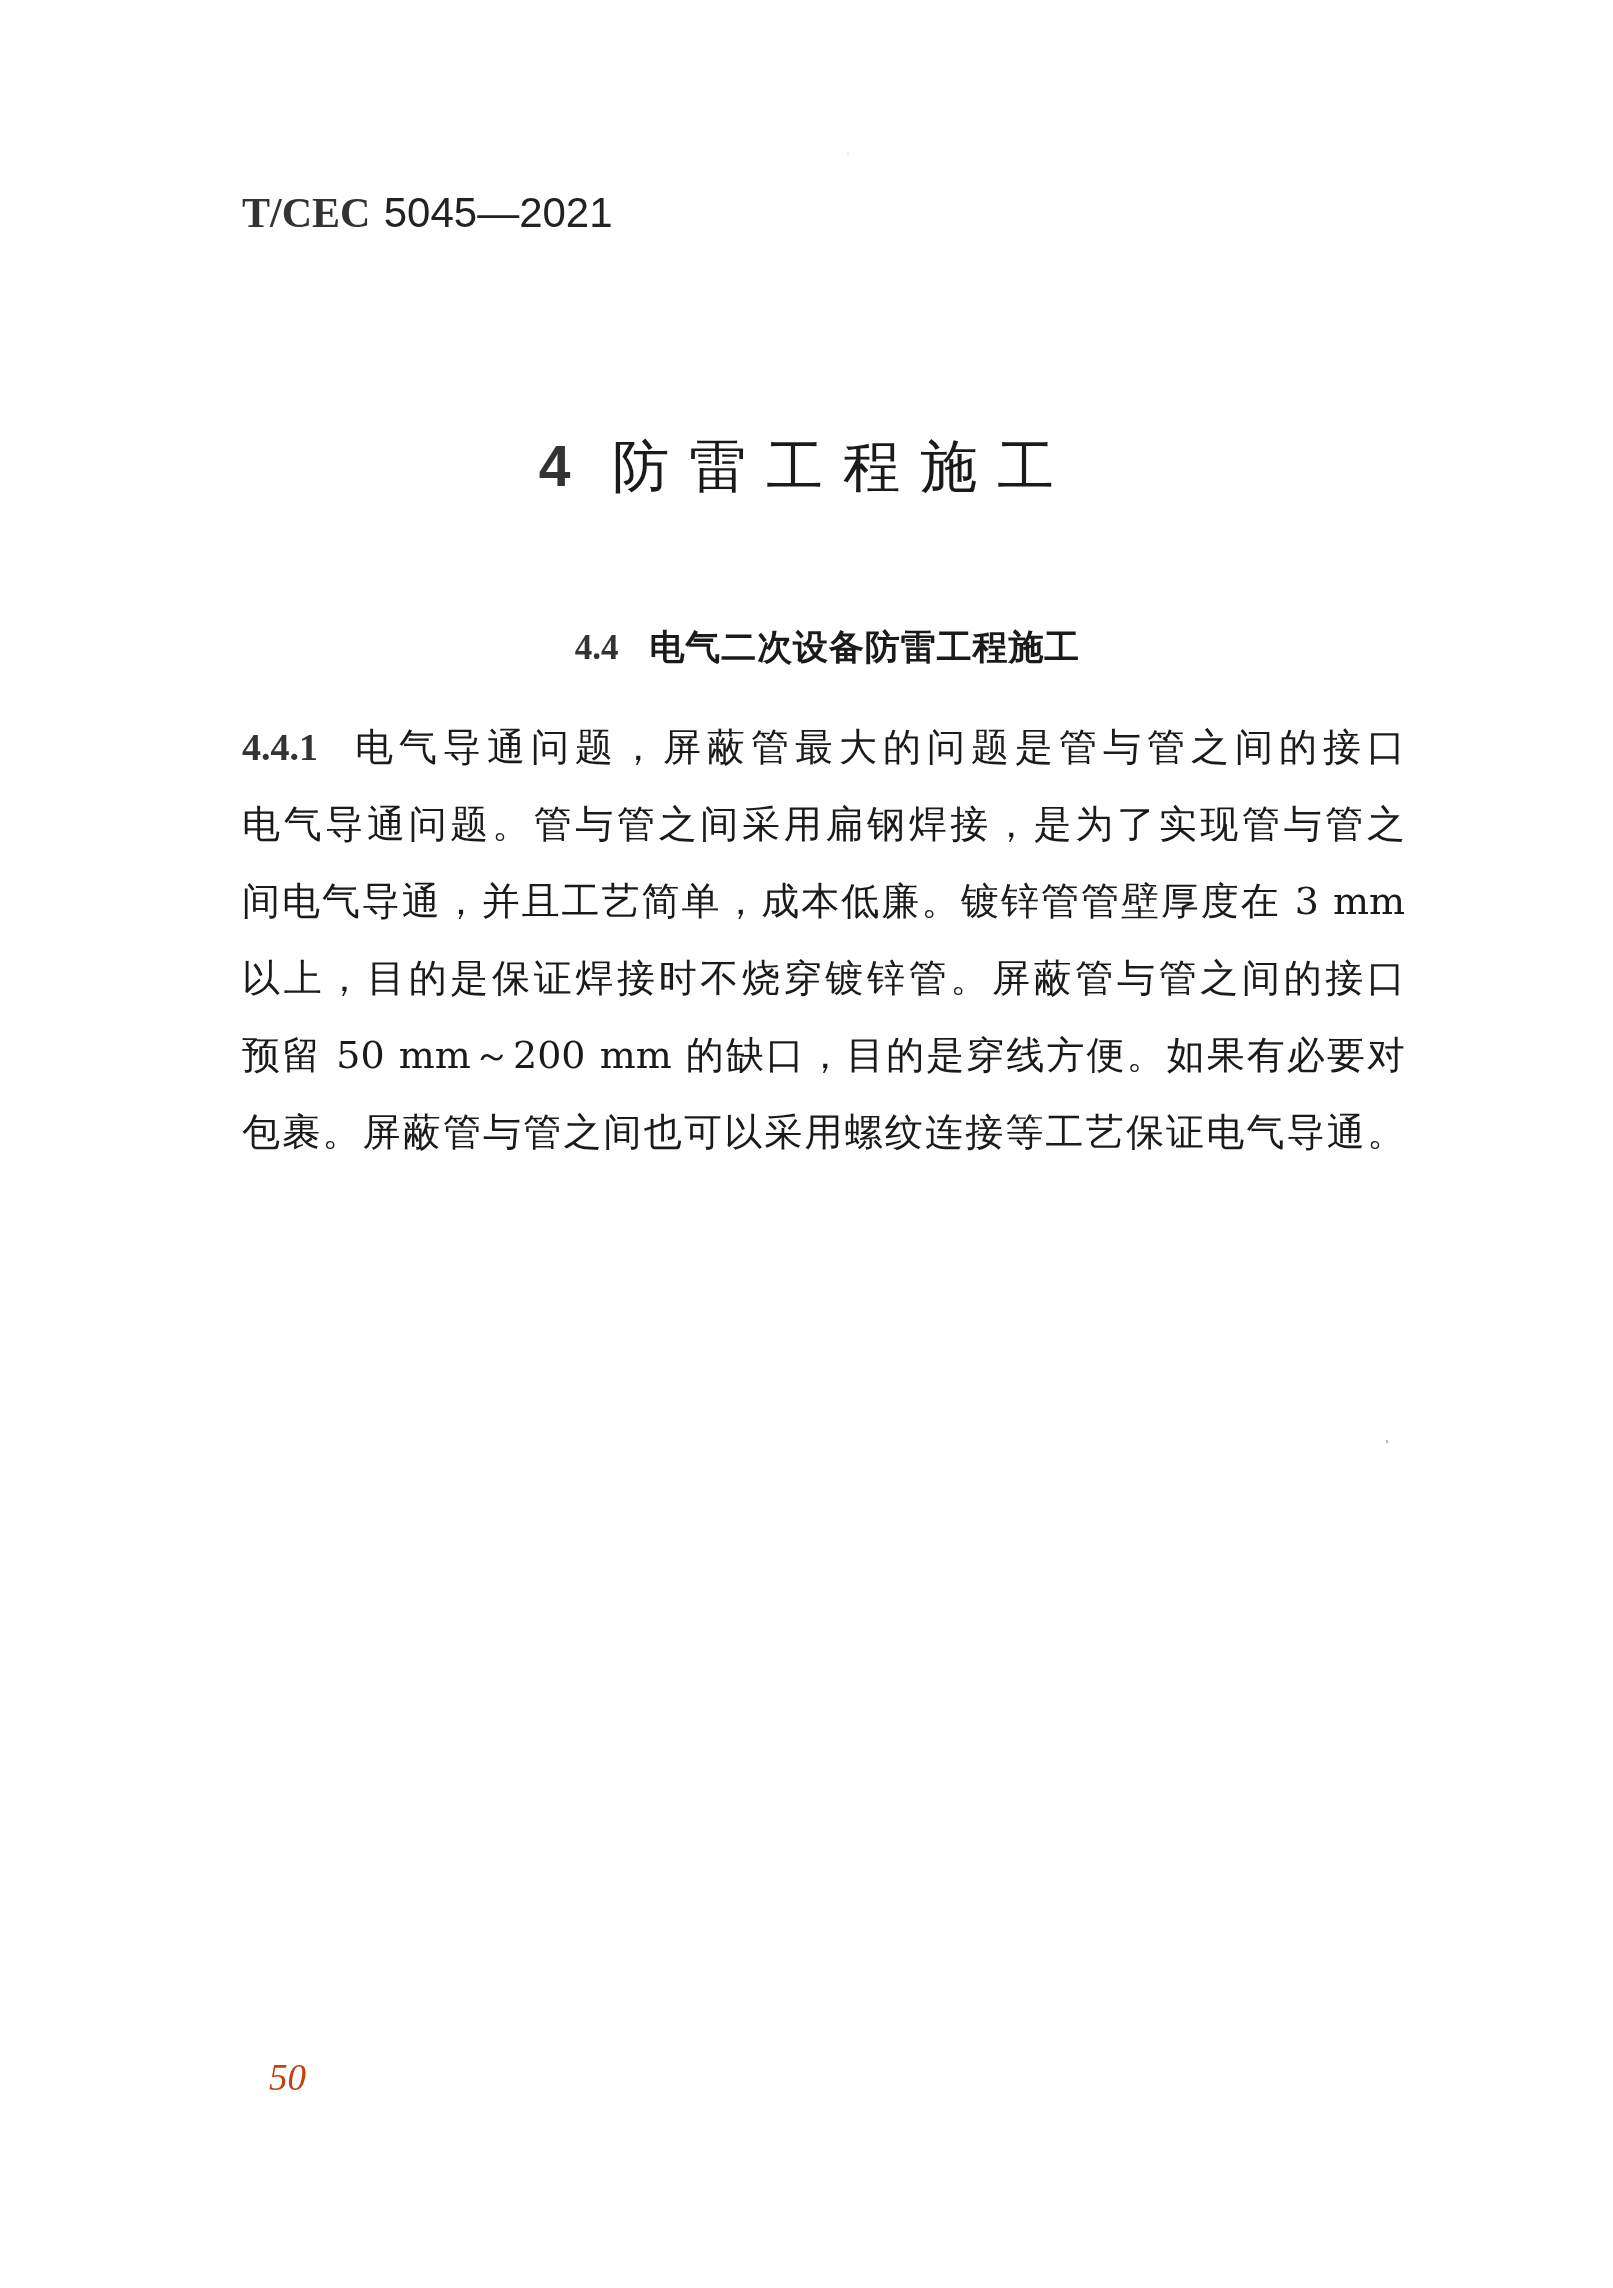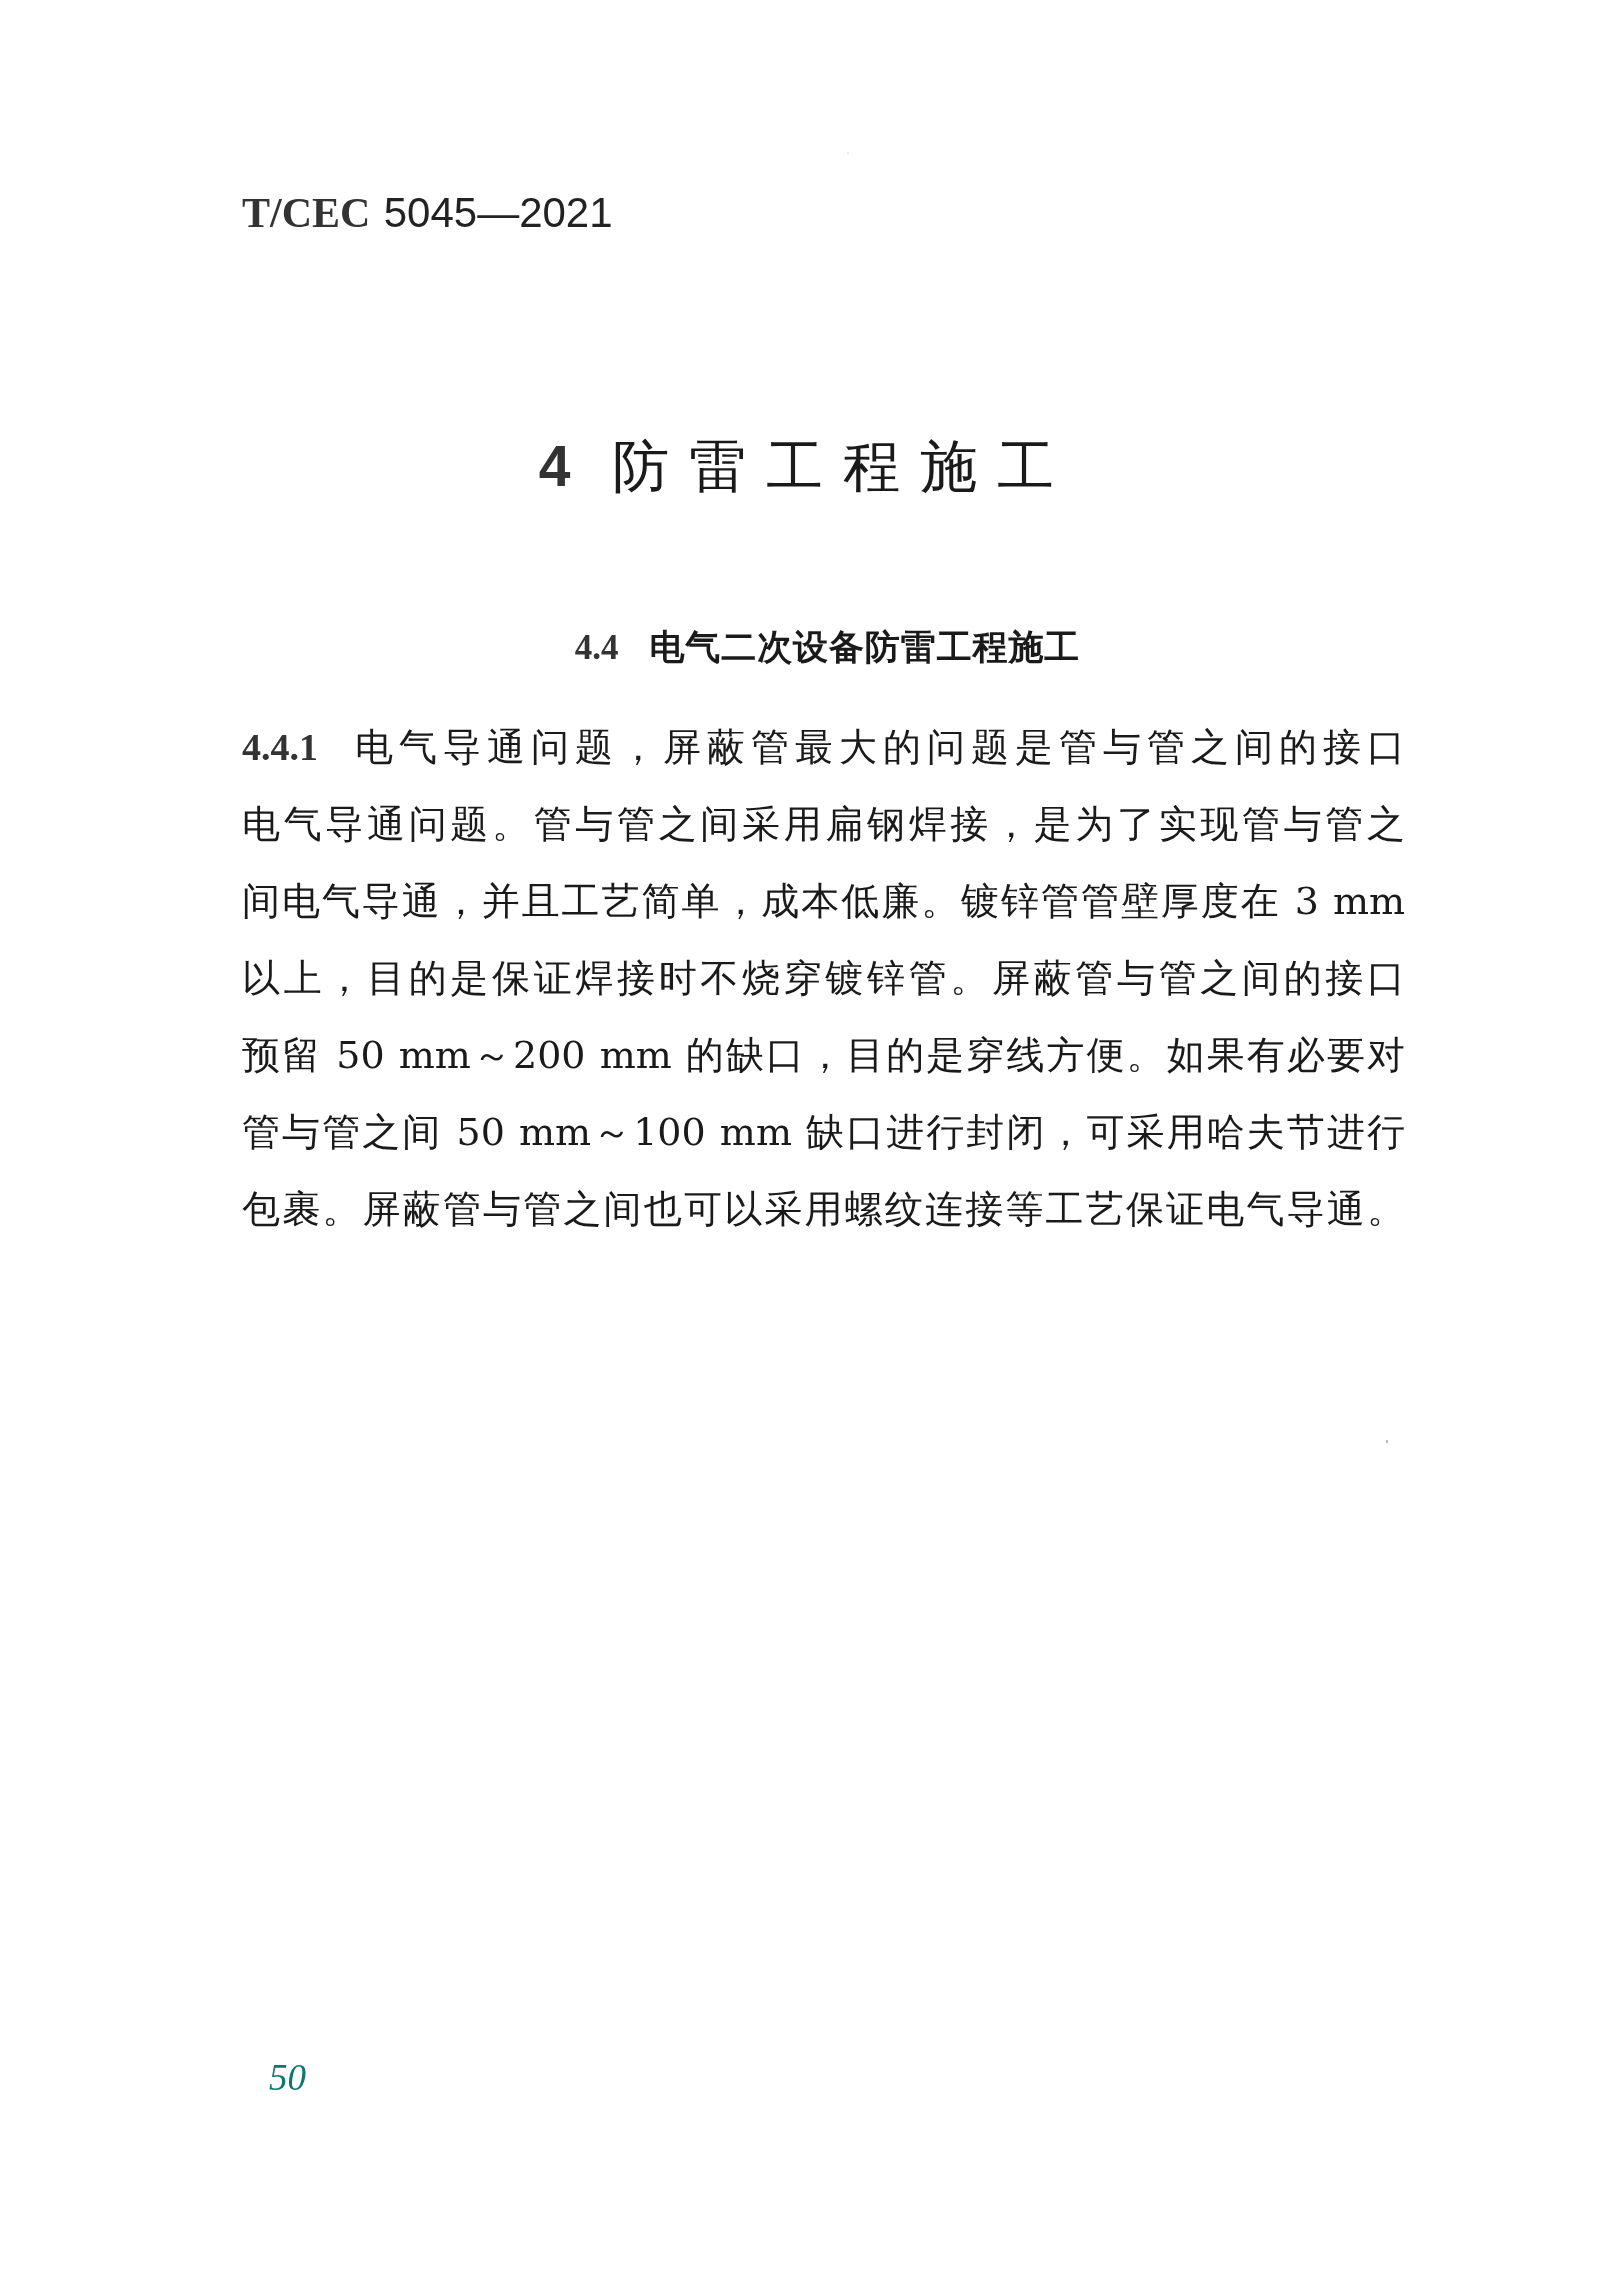--- a/index.html
+++ b/index.html
@@ -99,21 +99,21 @@
       color: #333;
       margin-right: 31px;
     }
     .page-number {
       position: absolute;
       left: 269px;
       top: 2056px;
       font-size: 37px;
       font-style: italic;
       font-family: "Liberation Serif", "DejaVu Serif", serif;
-      color: #0f766e;
+      color: #c2410c;
     }
     .speck {
       position: absolute;
       width: 1.8px;
       height: 2.8px;
       background: #bbb;
     }
   </style>
 </head>
 <body>
@@ -130,21 +130,20 @@
 <div class="section-title">
   <span class="num">4.4</span><span class="text">电气二次设备防雷工程施工</span>
 </div>
 
 <div class="clause">
   <div class="clause-line"><span class="clause-number">4.4.1</span><span>电气导通问题，屏蔽管最大的问题是管与管之间的接口</span></div>
   <div class="clause-line">电气导通问题。管与管之间采用扁钢焊接，是为了实现管与管之</div>
   <div class="clause-line">间电气导通，并且工艺简单，成本低廉。镀锌管管壁厚度在 3 mm</div>
   <div class="clause-line">以上，目的是保证焊接时不烧穿镀锌管。屏蔽管与管之间的接口</div>
   <div class="clause-line">预留 50  mm～200  mm 的缺口，目的是穿线方便。如果有必要对</div>
-  <div class="clause-line">管与管之间 50  mm～100  mm 缺口进行封闭，可采用哈夫节进行</div>
   <div class="clause-line last">包裹。屏蔽管与管之间也可以采用螺纹连接等工艺保证电气导通。</div>
 </div>
 
 <div class="page-number">50</div>
 
 <div class="speck" style="left:1386px; top:1440px;"></div>
 <div class="speck" style="left:847px; top:152px; background:#eee;"></div>
 
 
 </body></html>

